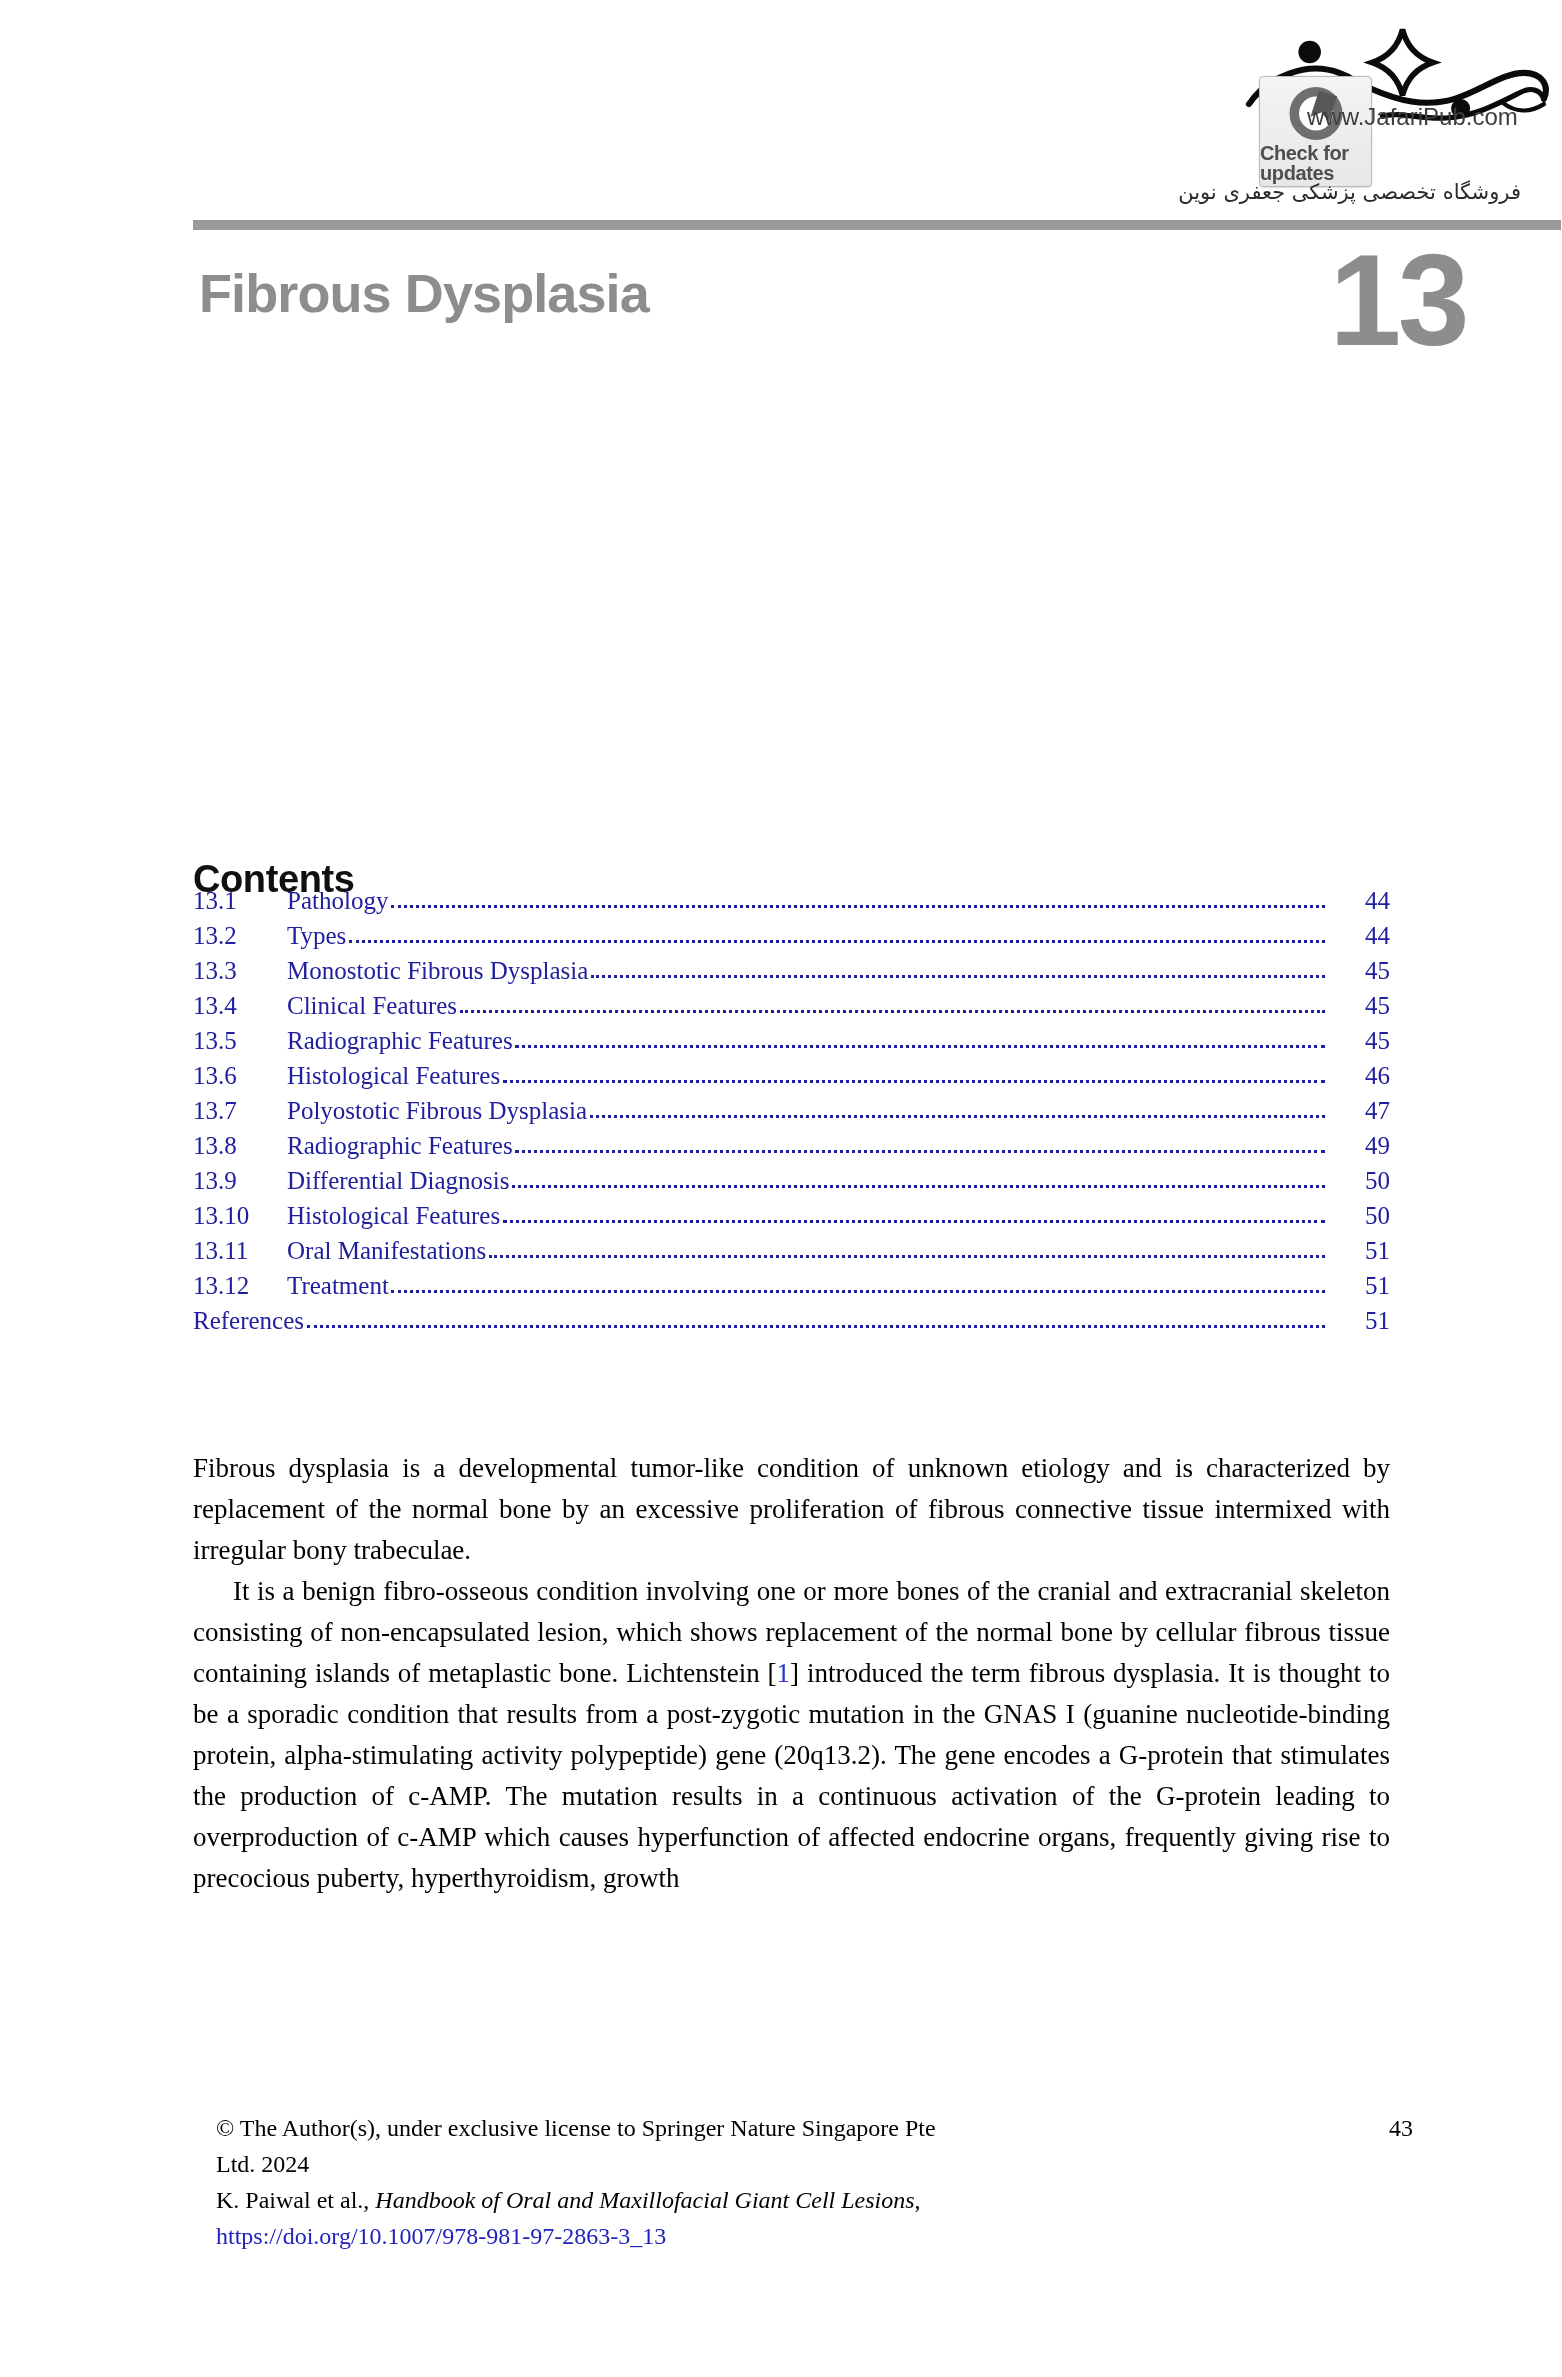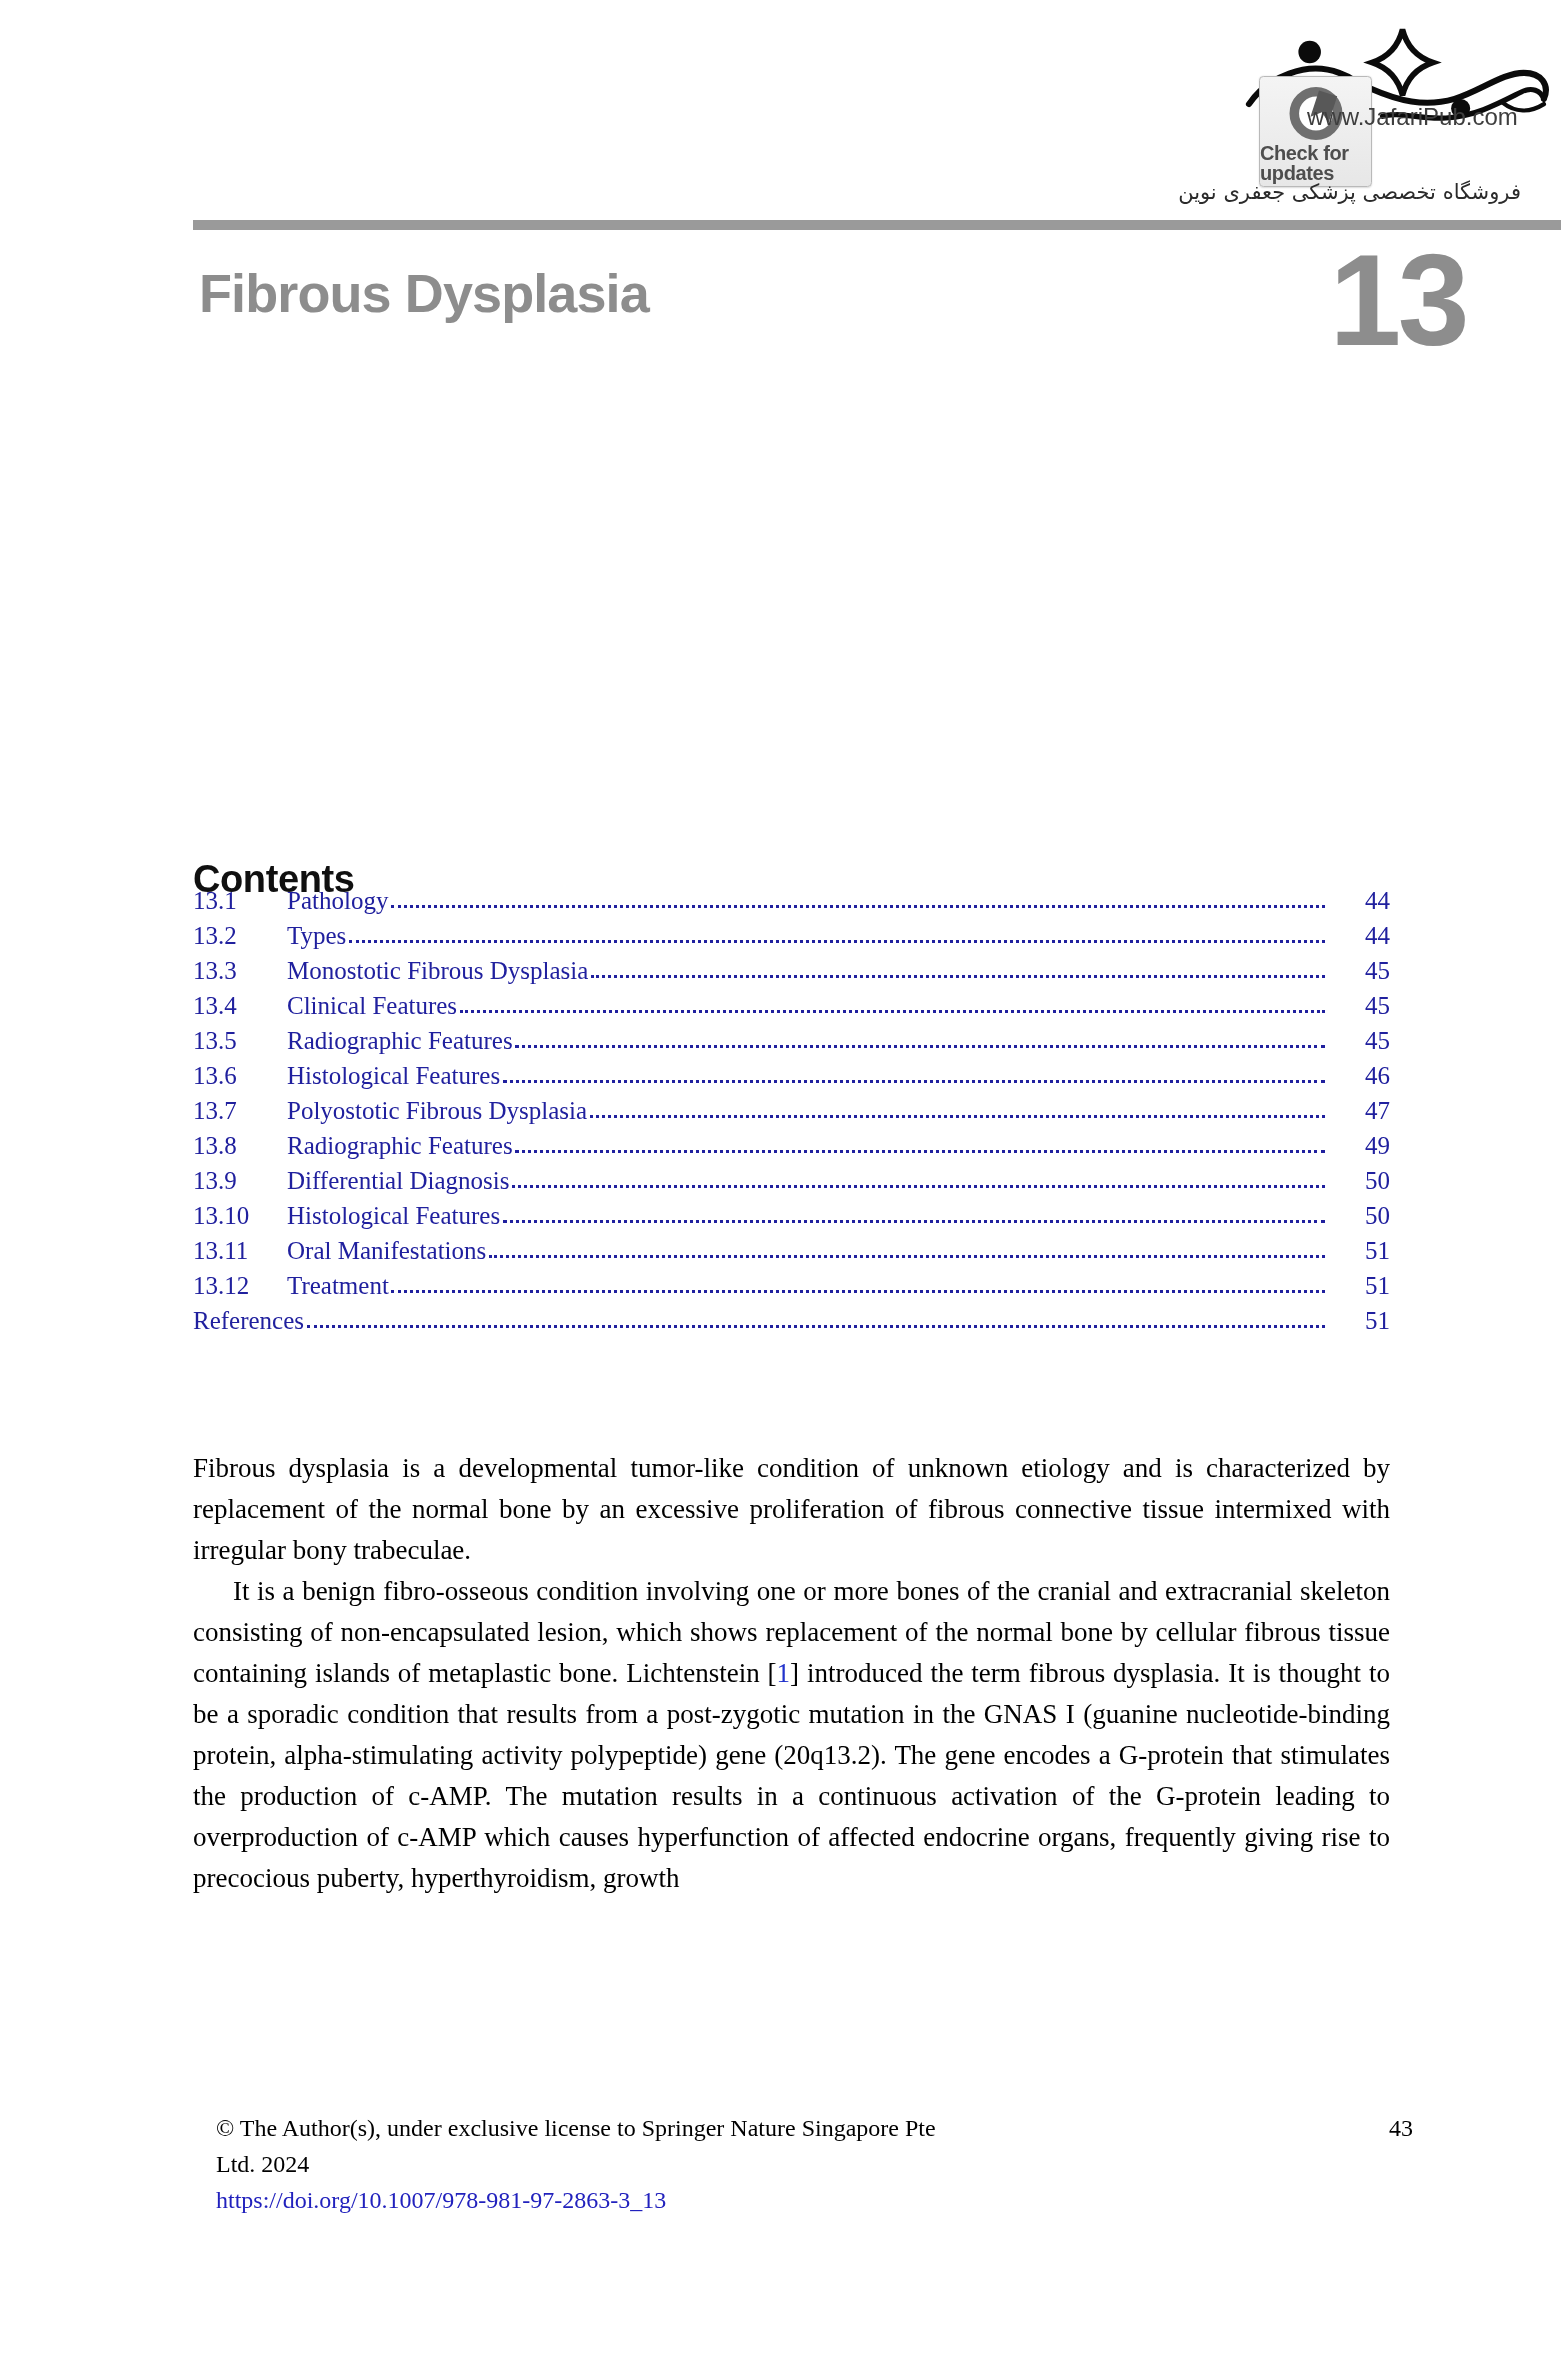--- a/index.html
+++ b/index.html
@@ -215,17 +215,18 @@
     <p>Fibrous dysplasia is a developmental tumor-like condition of unknown etiology and is characterized by replacement of the normal bone by an excessive proliferation of fibrous connective tissue intermixed with irregular bony trabeculae.</p>
     <p class="indent"><span>It is a benign fibro-osseous condition involving one or more bones of the cranial and extracranial skeleton consisting of non-encapsulated lesion, which shows replacement of the normal bone by cellular fibrous tissue containing islands of metaplastic bone. Lichtenstein [</span><a class="citation">1</a><span>] introduced the term fibrous dysplasia. It is thought to be a sporadic condition that results from a post-zygotic mutation in the GNAS I (guanine nucleotide-binding protein, alpha-stimulating activity polypeptide) gene (20q13.2). The gene encodes a G-protein that stimulates the production of c-AMP. The mutation results in a continuous activation of the G-protein leading to overproduction of c-AMP which causes hyperfunction of affected endocrine organs, frequently giving rise to precocious puberty, hyperthyroidism, growth</span></p>
   </div>
 
   <div class="footer">
     <div class="footer-row1">
       <span>© The Author(s), under exclusive license to Springer Nature Singapore Pte</span>
       <span>43</span>
     </div>
     <div>Ltd. 2024</div>
+    <div><span>K. Paiwal et al., </span><span class="book-title">Handbook of Oral and Maxillofacial Giant Cell Lesions</span><span>,</span></div>
     <div><a class="doi-link">https://doi.org/10.1007/978-981-97-2863-3_13</a></div>
   </div>
 
 </div>
 
 
 </body></html>

